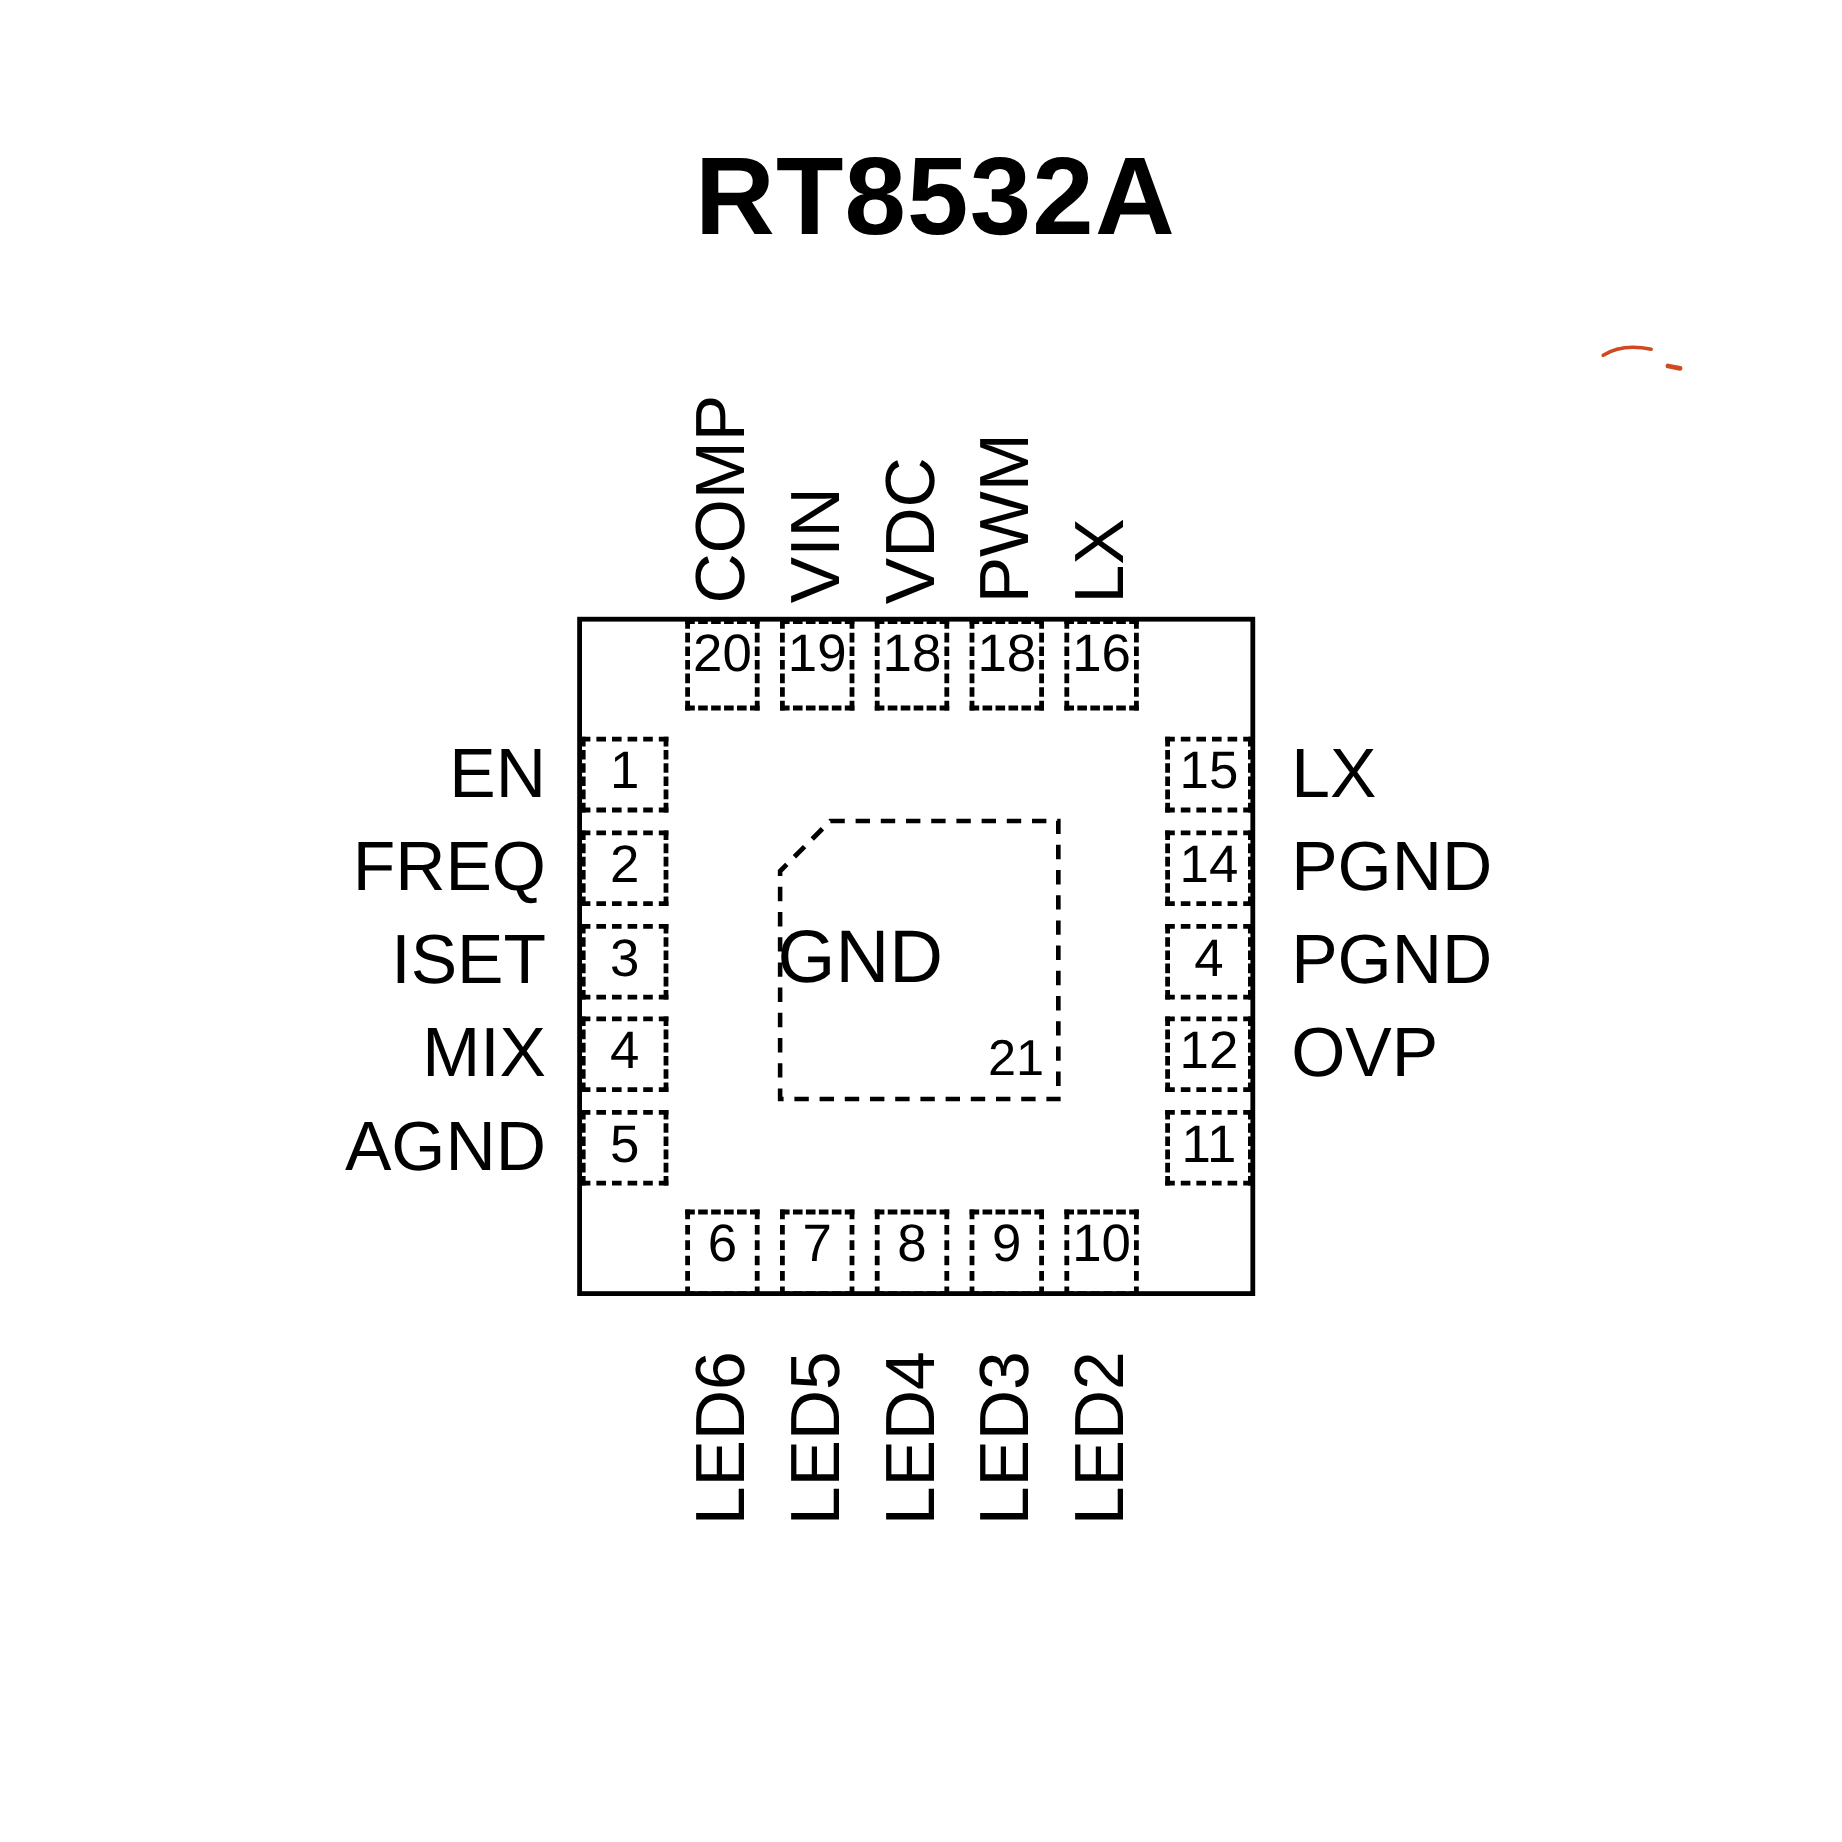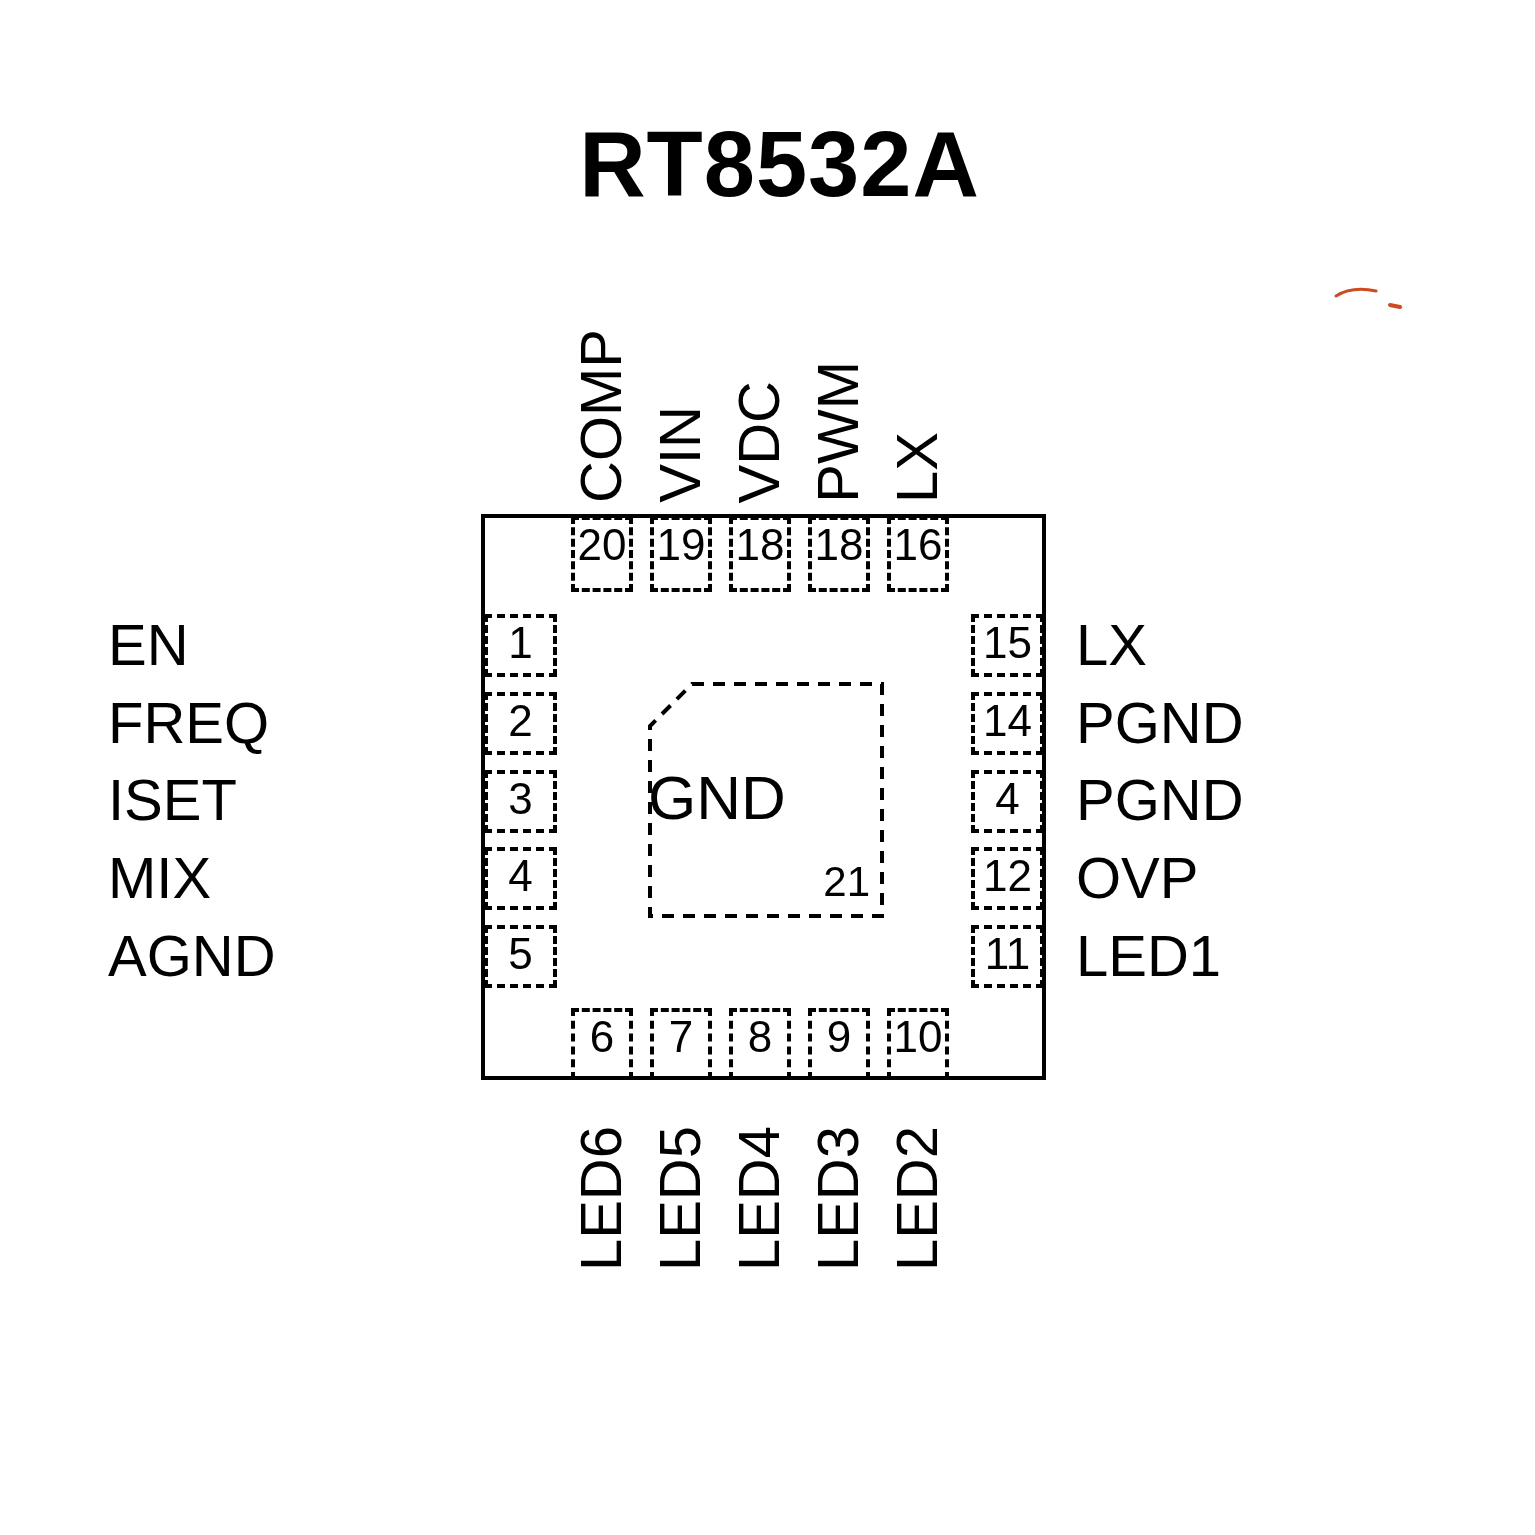--- a/index.html
+++ b/index.html
@@ -50,21 +50,21 @@
   .pin-bottom { top: 1008px; width: 62px; height: 72px; }
   .pin-left   { left: 484px; width: 73px; height: 63px; }
   .pin-right  { left: 971px; width: 73px; height: 63px; }
 
   .side-label {
     position: absolute;
     font-size: 58px;
     line-height: 66px;
     white-space: nowrap;
   }
-  .left-label  { left: 108px;  width: 335px; }
+  .left-label  { left: 120px;  width: 335px; text-align: right; }
   .right-label { left: 1076px; width: 360px; text-align: left; }
 
   .vlabel {
     position: absolute;
     writing-mode: vertical-rl;
     transform: rotate(180deg);
     font-size: 58px;
     line-height: 58px;
     width: 58px;
     white-space: nowrap;
@@ -183,21 +183,20 @@
   <div class="side-label left-label" style="top:612px">EN</div>
   <div class="side-label left-label" style="top:767px">ISET</div>
   <div class="side-label left-label" style="top:690px">FREQ</div>
   <div class="side-label left-label" style="top:923px">AGND</div>
   <div class="side-label left-label" style="top:845px">MIX</div>
 
   <div class="side-label right-label" style="top:612px">LX</div>
   <div class="side-label right-label" style="top:690px">PGND</div>
   <div class="side-label right-label" style="top:767px">PGND</div>
   <div class="side-label right-label" style="top:845px">OVP</div>
-  <div class="side-label right-label" style="top:923px">LED1</div>
 
   <div class="vlabel vlabel-top" style="left:572px">COMP</div>
   <div class="vlabel vlabel-top" style="left:651px">VIN</div>
   <div class="vlabel vlabel-top" style="left:730px">VDC</div>
   <div class="vlabel vlabel-top" style="left:809px">PWM</div>
   <div class="vlabel vlabel-top" style="left:888px">LX</div>
 
   <div class="vlabel vlabel-bottom" style="left:572px">LED6</div>
   <div class="vlabel vlabel-bottom" style="left:651px">LED5</div>
   <div class="vlabel vlabel-bottom" style="left:730px">LED4</div>

